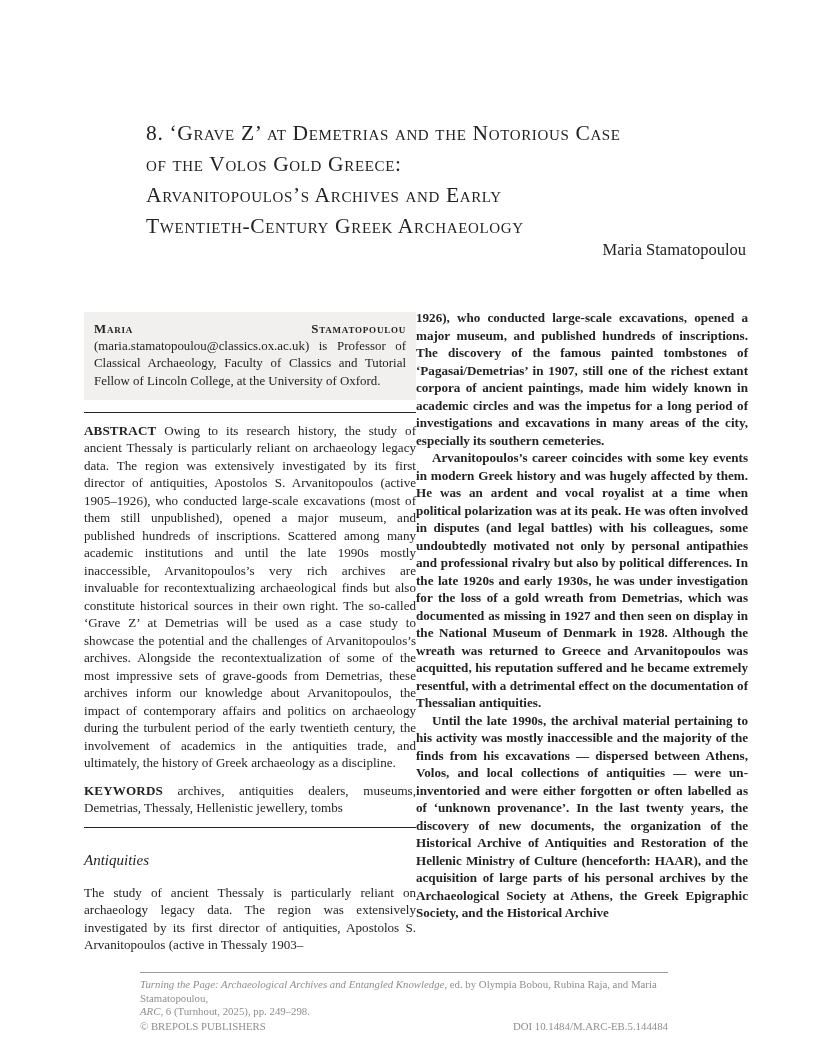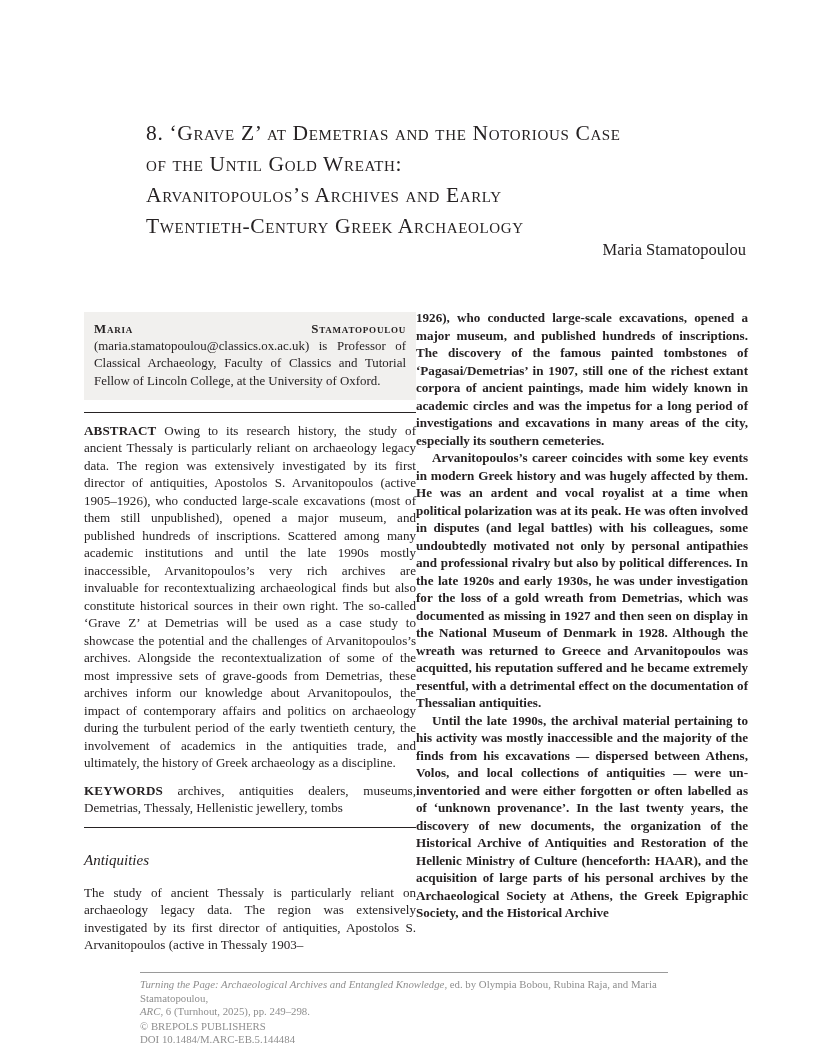--- a/index.html
+++ b/index.html
@@ -119,31 +119,30 @@
     font-size: 10.8px;
     line-height: 13.6px;
     color: #8e8e8e;
   }
   .footer .work-title { font-style: italic; }
   .footer .series-name { font-style: italic; }
   .footer-bottom-row {
     display: flex;
     justify-content: space-between;
     margin-top: 1px;
-    flex-direction: column;
   }
 </style>
 </head>
 <body>
 
 <div class="page">
 
   <div class="title-block">
     <div class="title-line">8. ‘Grave Z’ at Demetrias and the Notorious Case</div>
-    <div class="title-line">of the Until Gold Wreath:</div>
+    <div class="title-line">of the Volos Gold Greece:</div>
     <div class="title-line">Arvanitopoulos’s Archives and Early</div>
     <div class="title-line">Twentieth-Century Greek Archaeology</div>
   </div>
   <div class="author-name">Maria Stamatopoulou</div>
 
   <div class="left-column">
 
     <div class="bio-box">
       <span class="bio-name">Maria Stamatopoulou</span><span> (maria.stamatopoulou@classics.ox.ac.uk) is Professor of Classical Archaeology, Faculty of Classics and Tutorial Fellow of Lincoln College, at the University of Oxford.</span>
     </div>

